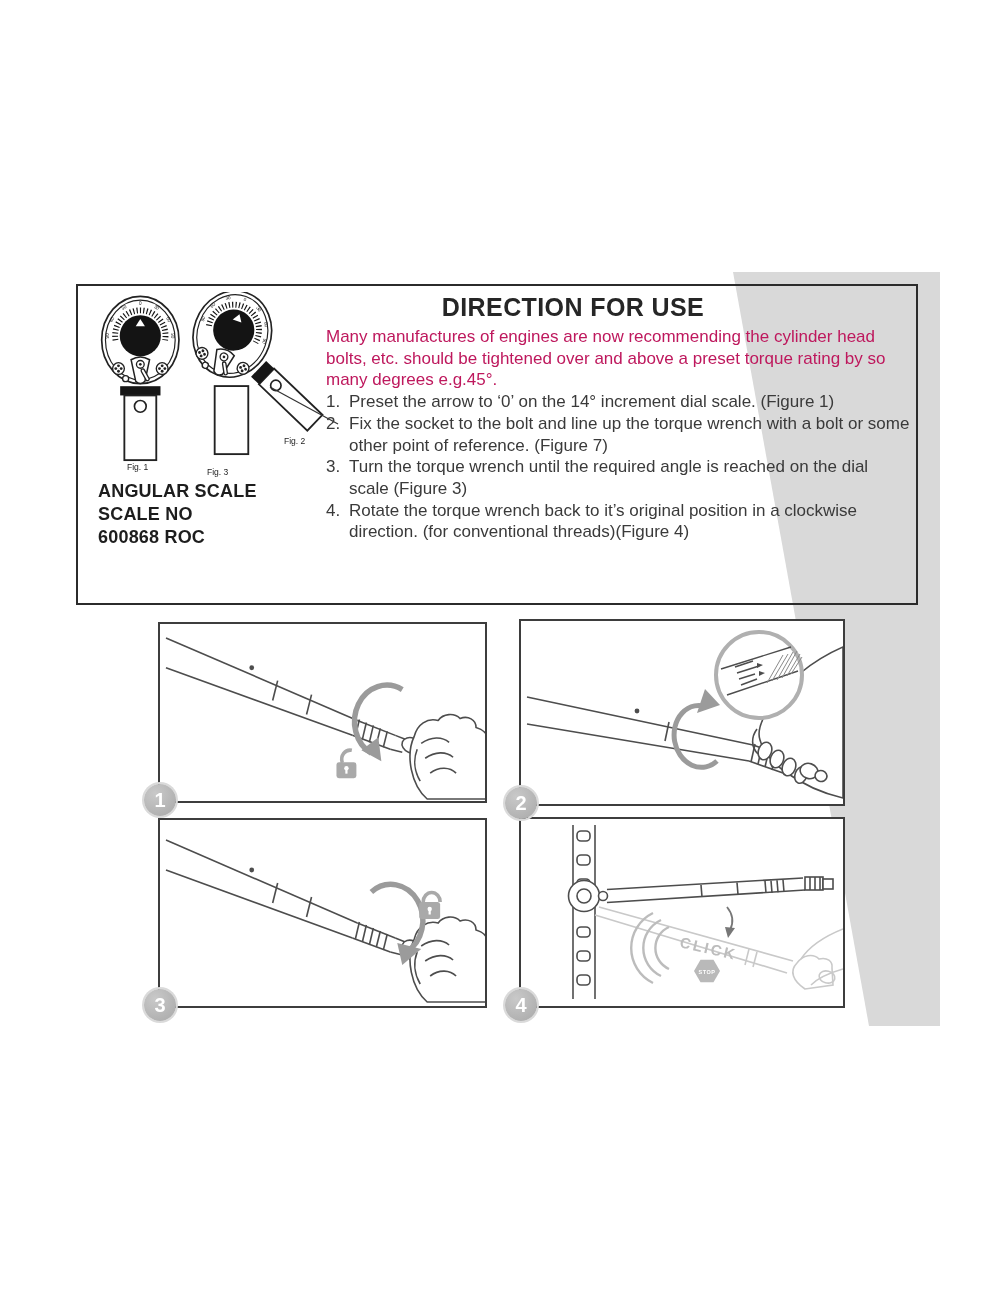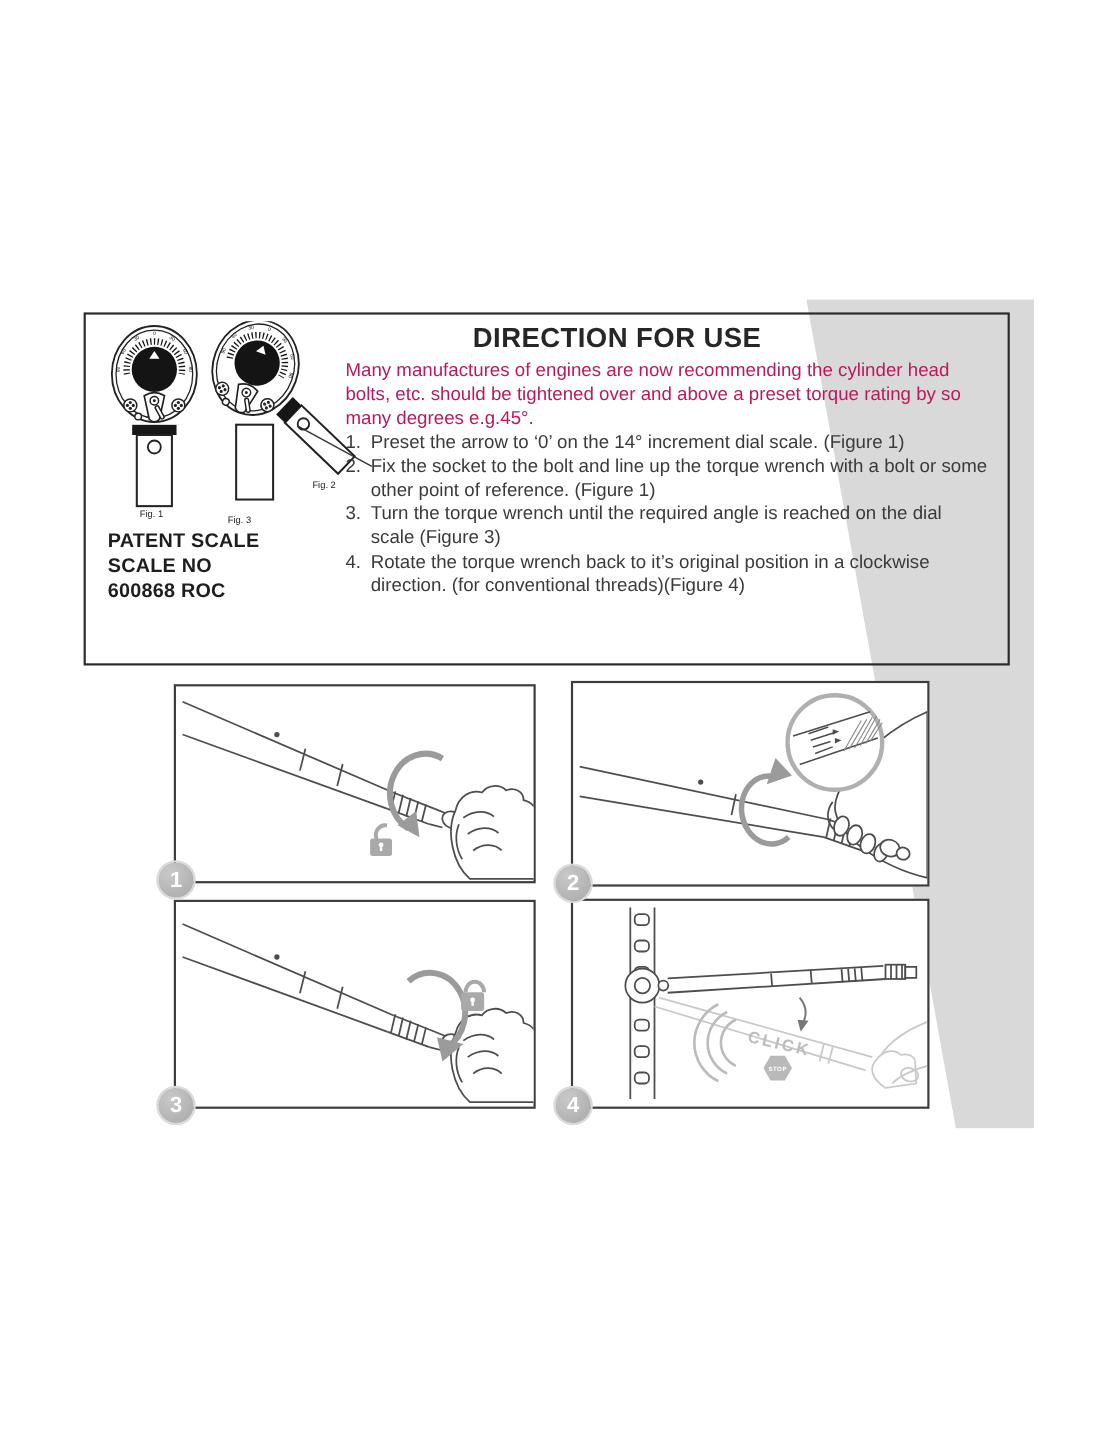--- a/index.html
+++ b/index.html
@@ -5,21 +5,21 @@
   html,body{margin:0;padding:0;background:#fff;}
   .page{position:relative;width:1000px;height:1300px;background:#ffffff;overflow:hidden;
         font-family:"Liberation Sans",sans-serif;}
   .wedge{position:absolute;left:733px;top:272px;width:207px;height:754px;background:#d9d9d9;
          clip-path:polygon(0 0,100% 0,100% 100%,65.7% 100%);}
   .info-box{position:absolute;left:76px;top:284px;width:842px;height:321px;
             border:2px solid #2b2b2b;box-sizing:border-box;background:transparent;}
   .gauges{position:absolute;left:12px;top:6px;width:250px;height:192px;}
   .scale-label{position:absolute;left:20px;top:194px;font-size:18px;font-weight:bold;
                line-height:23px;color:#1d1d1d;letter-spacing:.2px;}
-  .box-right{position:absolute;left:236px;top:5px;width:584px;}
+  .box-right{position:absolute;left:248px;top:5px;width:584px;}
   .box-title{font-size:25px;font-weight:bold;color:#262626;text-align:center;
              padding-right:90px;letter-spacing:.4px;margin:2px 0 4px 0;}
   .body-text{font-size:17px;line-height:21.7px;color:#be185d;}
   .steps{font-size:17px;line-height:21.7px;color:#3a3a3a;}
   .step{display:flex;}
   .step-num{width:23px;flex:none;}
   .step-text{flex:1;}
   .panel{position:absolute;background:#ffffff;border:2px solid #3d3d3d;box-sizing:border-box;}
   .panel svg{display:block;width:100%;height:100%;}
   #panel1{left:158px;top:622px;width:329px;height:181px;}
@@ -119,36 +119,36 @@
         <circle cx="99.8" cy="111.2" r="6.2" fill="#fff" stroke="#222" stroke-width="2"></circle>
         <use href="#gauge-head" transform="rotate(20 48 50)"></use>
       </g>
       <path d="M180,95 L248,132" stroke="#333" stroke-width="1.2" fill="none"></path>
       <text x="37" y="178" font-size="8.5" fill="#222">Fig. 1</text>
       <text x="194" y="152" font-size="8.5" fill="#222">Fig. 2</text>
       <text x="117" y="183" font-size="8.5" fill="#222">Fig. 3</text>
     </svg>
 
     <div class="scale-label">
-      <div>PATENT SCALE</div>
+      <div>ANGULAR SCALE</div>
       <div>SCALE NO</div>
       <div>600868 ROC</div>
     </div>
 
     <div class="box-right">
       <div class="box-title">DIRECTION FOR USE</div>
       <div class="body-text">Many manufactures of engines are now recommending the cylinder head bolts, etc. should be tightened over and above a preset torque rating by so many degrees e.g.45°.</div>
       <div class="steps">
         <div class="step">
           <span class="step-num">1.</span>
           <span class="step-text">Preset the arrow to ‘0’ on the 14° increment dial scale. (Figure 1)</span>
         </div>
         <div class="step">
           <span class="step-num">2.</span>
-          <span class="step-text">Fix the socket to the bolt and line up the torque wrench with a bolt or some other point of reference. (Figure 1)</span>
+          <span class="step-text">Fix the socket to the bolt and line up the torque wrench with a bolt or some other point of reference. (Figure 7)</span>
         </div>
         <div class="step">
           <span class="step-num">3.</span>
           <span class="step-text">Turn the torque wrench until the required angle is reached on the dial scale (Figure 3)</span>
         </div>
         <div class="step">
           <span class="step-num">4.</span>
           <span class="step-text">Rotate the torque wrench back to it’s original position in a clockwise direction. (for conventional threads)(Figure 4)</span>
         </div>
       </div>

